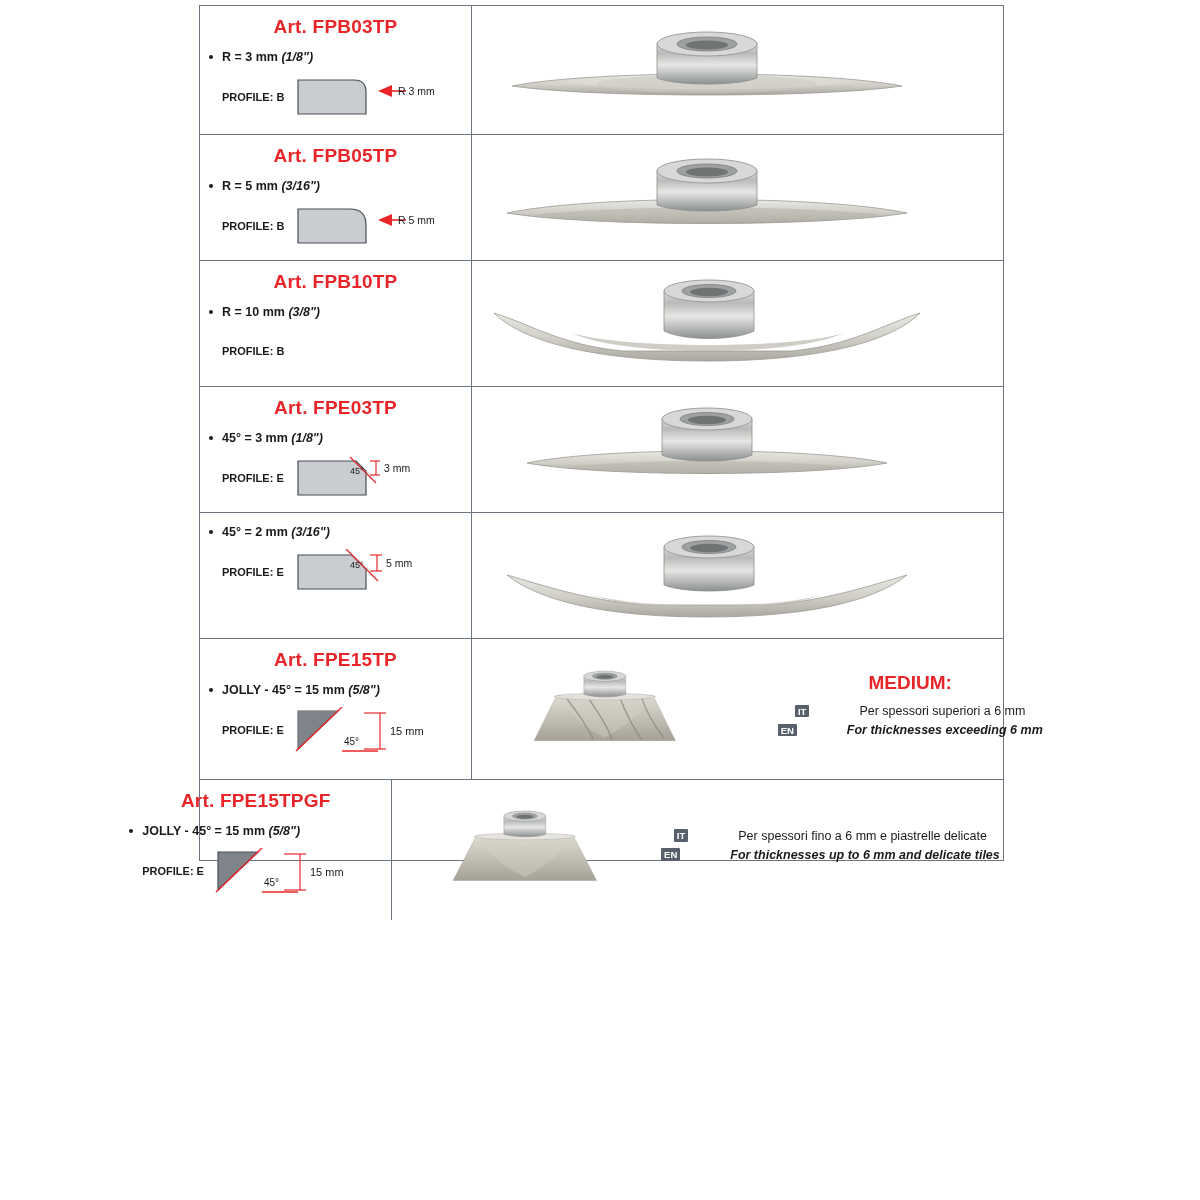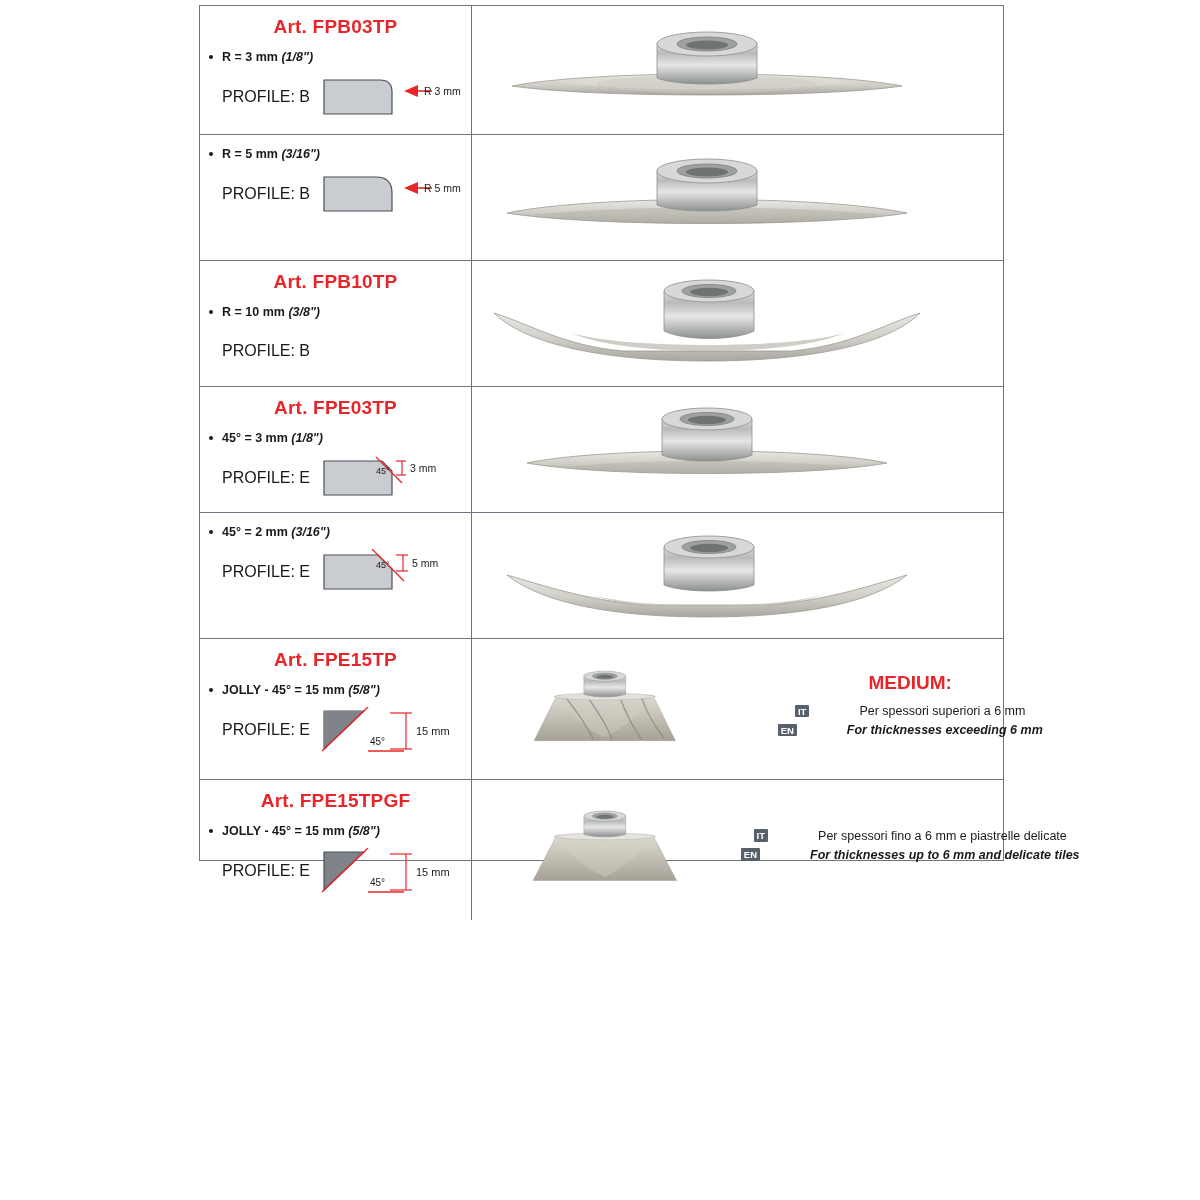--- a/index.html
+++ b/index.html
@@ -24,21 +24,21 @@
     border: 1px solid #6b7580;
     box-sizing: border-box;
     display: flex;
     flex-direction: column;
   }
   .row {
     display: flex;
     border-bottom: 1px solid #6b7580;
     box-sizing: border-box;
   }
-  .row:last-child { border-bottom: none; }
+  .row:last-child { border-bottom: none; justify-content: flex-end; }
   .left-cell {
     width: 272px;
     box-sizing: border-box;
     border-right: 1px solid #6b7580;
     padding: 8px 0 6px 0;
     position: relative;
     flex: 0 0 272px;
   }
   .right-cell {
     flex: 1 1 auto;
@@ -79,21 +79,21 @@
   .spec-text .it { font-style: italic; font-weight: bold; }
   .spec-text b { font-weight: bold; }
   .profile-row {
     display: flex;
     align-items: center;
     padding-left: 22px;
     position: relative;
     margin-top: 6px;
     min-height: 44px;
   }
-  .profile-label { font-size: 16px; white-space: nowrap; }
+  .profile-label { font-size: 11px; white-space: nowrap; font-weight: bold; }
   .diagram {
     position: relative;
     margin-left: 10px;
     height: 46px;
   }
   .note-block {
     width: 100%;
     text-align: center;
     padding-bottom: 10px;
   }
@@ -173,20 +173,21 @@
         <path d="M185 72 L185 38 C185 28 285 28 285 38 L285 72 C265 80 205 80 185 72 Z" fill="url(#hub1)" stroke="#8d8f8c" stroke-width="0.8"></path>
         <ellipse cx="235" cy="38" rx="50" ry="12" fill="#d8d9d6" stroke="#95989a" stroke-width="0.9"></ellipse>
         <ellipse cx="235" cy="38" rx="30" ry="7" fill="#9ea1a2" stroke="#7c7f80" stroke-width="0.8"></ellipse>
         <ellipse cx="235" cy="39" rx="21" ry="4.5" fill="#6f7374"></ellipse>
       </svg>
     </div>
   </div>
 
   <div class="row" style="height:127px">
     <div class="left-cell">
+      <div class="art-title">Art. FPB05TP</div>
       <div class="spec-line">
         <span class="bullet"></span>
         <span class="spec-text">
           <b>R = 5 mm</b>&nbsp;<span class="it">(3/16")</span>
         </span>
       </div>
       <div class="profile-row">
         <span class="bullet"></span>
         <span class="profile-label">PROFILE: B</span>
         <span class="diagram">

